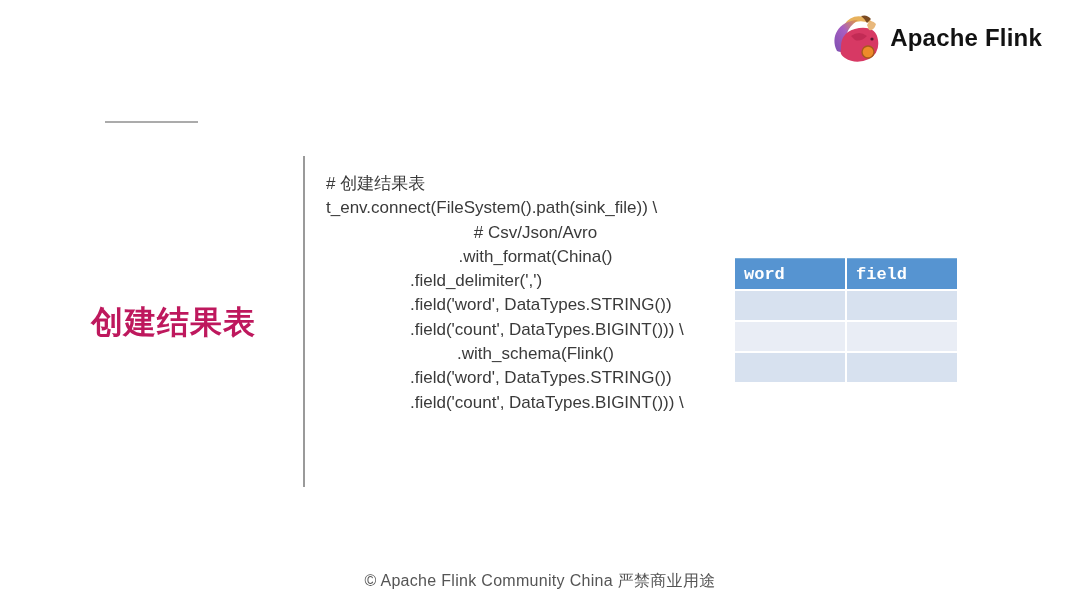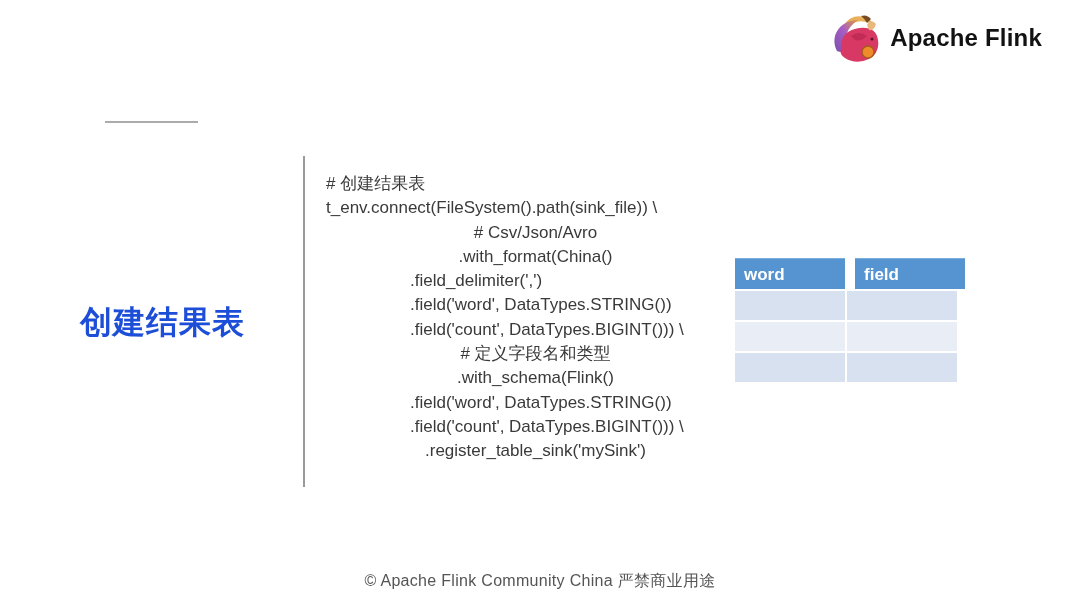--- a/index.html
+++ b/index.html
@@ -20,37 +20,37 @@
   .logo{position:absolute;top:12px;right:38px;display:flex;align-items:center;gap:8px;}
   .logo-icon{width:52px;height:52px;display:block;}
   .logo-text{font-size:24px;font-weight:700;color:#121212;letter-spacing:0.2px;}
 
   
   .title{position:absolute;left:105px;top:60px;font-size:33px;font-weight:700;
          color:var(--title-text);letter-spacing:0.5px;white-space:nowrap;}
   .title-underline{position:absolute;left:105px;top:121px;width:93px;height:2px;background:#ababab;}
 
   
-  .section-label{position:absolute;left:80px;top:301px;font-size:32px;color:#1d4ed8;
+  .section-label{position:absolute;left:91px;top:301px;font-size:32px;color:#be185d;
                  font-family:"Liberation Serif","DejaVu Serif",serif;font-weight:600;letter-spacing:1px;}
 
   
   .vdivider{position:absolute;left:303px;top:156px;width:2px;height:331px;background:var(--divider);}
 
   
   .code{position:absolute;left:326px;top:172px;width:400px;color:var(--code-text);
         font-size:17px;font-weight:500;}
   .code-line{height:24.3px;line-height:24.3px;white-space:pre;}
   .ind0{padding-left:0;}
   .ind1{padding-left:19px;text-align:center;}
   .ind2{padding-left:84px;}
 
   
   .rtable{position:absolute;left:735px;top:258px;width:224px;}
-  .thead{display:grid;grid-template-columns:110px 110px;gap:10px;margin-bottom:2px;}
+  .thead{display:grid;grid-template-columns:110px 110px;gap:2px;margin-bottom:2px;font-family:Liberation Mono, monospace;}
   .thcell{height:31px;line-height:31px;background:var(--table-header-bg);color:#fff;
           font-size:17px;font-weight:700;padding-left:9px;border-top:1px solid #7aadd9;}
   .tbody{display:grid;grid-template-columns:110px 110px;gap:2px;}
   .tcell{height:29px;}
   .tcell.odd{background:var(--table-row-odd);}
   .tcell.even{background:var(--table-row-even);}
 
   
   .footer{position:absolute;left:0;bottom:16px;width:100%;text-align:center;
           font-size:16px;color:var(--footer-text);letter-spacing:0.3px;}
@@ -90,25 +90,23 @@
   <div class="vdivider"></div>
 
   <div class="code">
       <div class="code-line ind0"># 创建结果表</div>
       <div class="code-line ind0">t_env.connect(FileSystem().path(sink_file)) \</div>
       <div class="code-line ind1"># Csv/Json/Avro</div>
       <div class="code-line ind1">.with_format(China()</div>
       <div class="code-line ind2">.field_delimiter(',')</div>
       <div class="code-line ind2">.field('word', DataTypes.STRING())</div>
       <div class="code-line ind2">.field('count', DataTypes.BIGINT())) \</div>
-      <div class="code-line ind1"># 定义字段名和类型</div>
       <div class="code-line ind1">.with_schema(Flink()</div>
       <div class="code-line ind2">.field('word', DataTypes.STRING())</div>
       <div class="code-line ind2">.field('count', DataTypes.BIGINT())) \</div>
-      <div class="code-line ind1">.register_table_sink('mySink')</div>
     </div>
 
   <div class="rtable">
     <div class="thead">
       <div class="thcell">word</div>
       <div class="thcell">field</div>
     </div>
     <div class="tbody">
         <div class="tcell odd"></div>
         <div class="tcell odd"></div>

